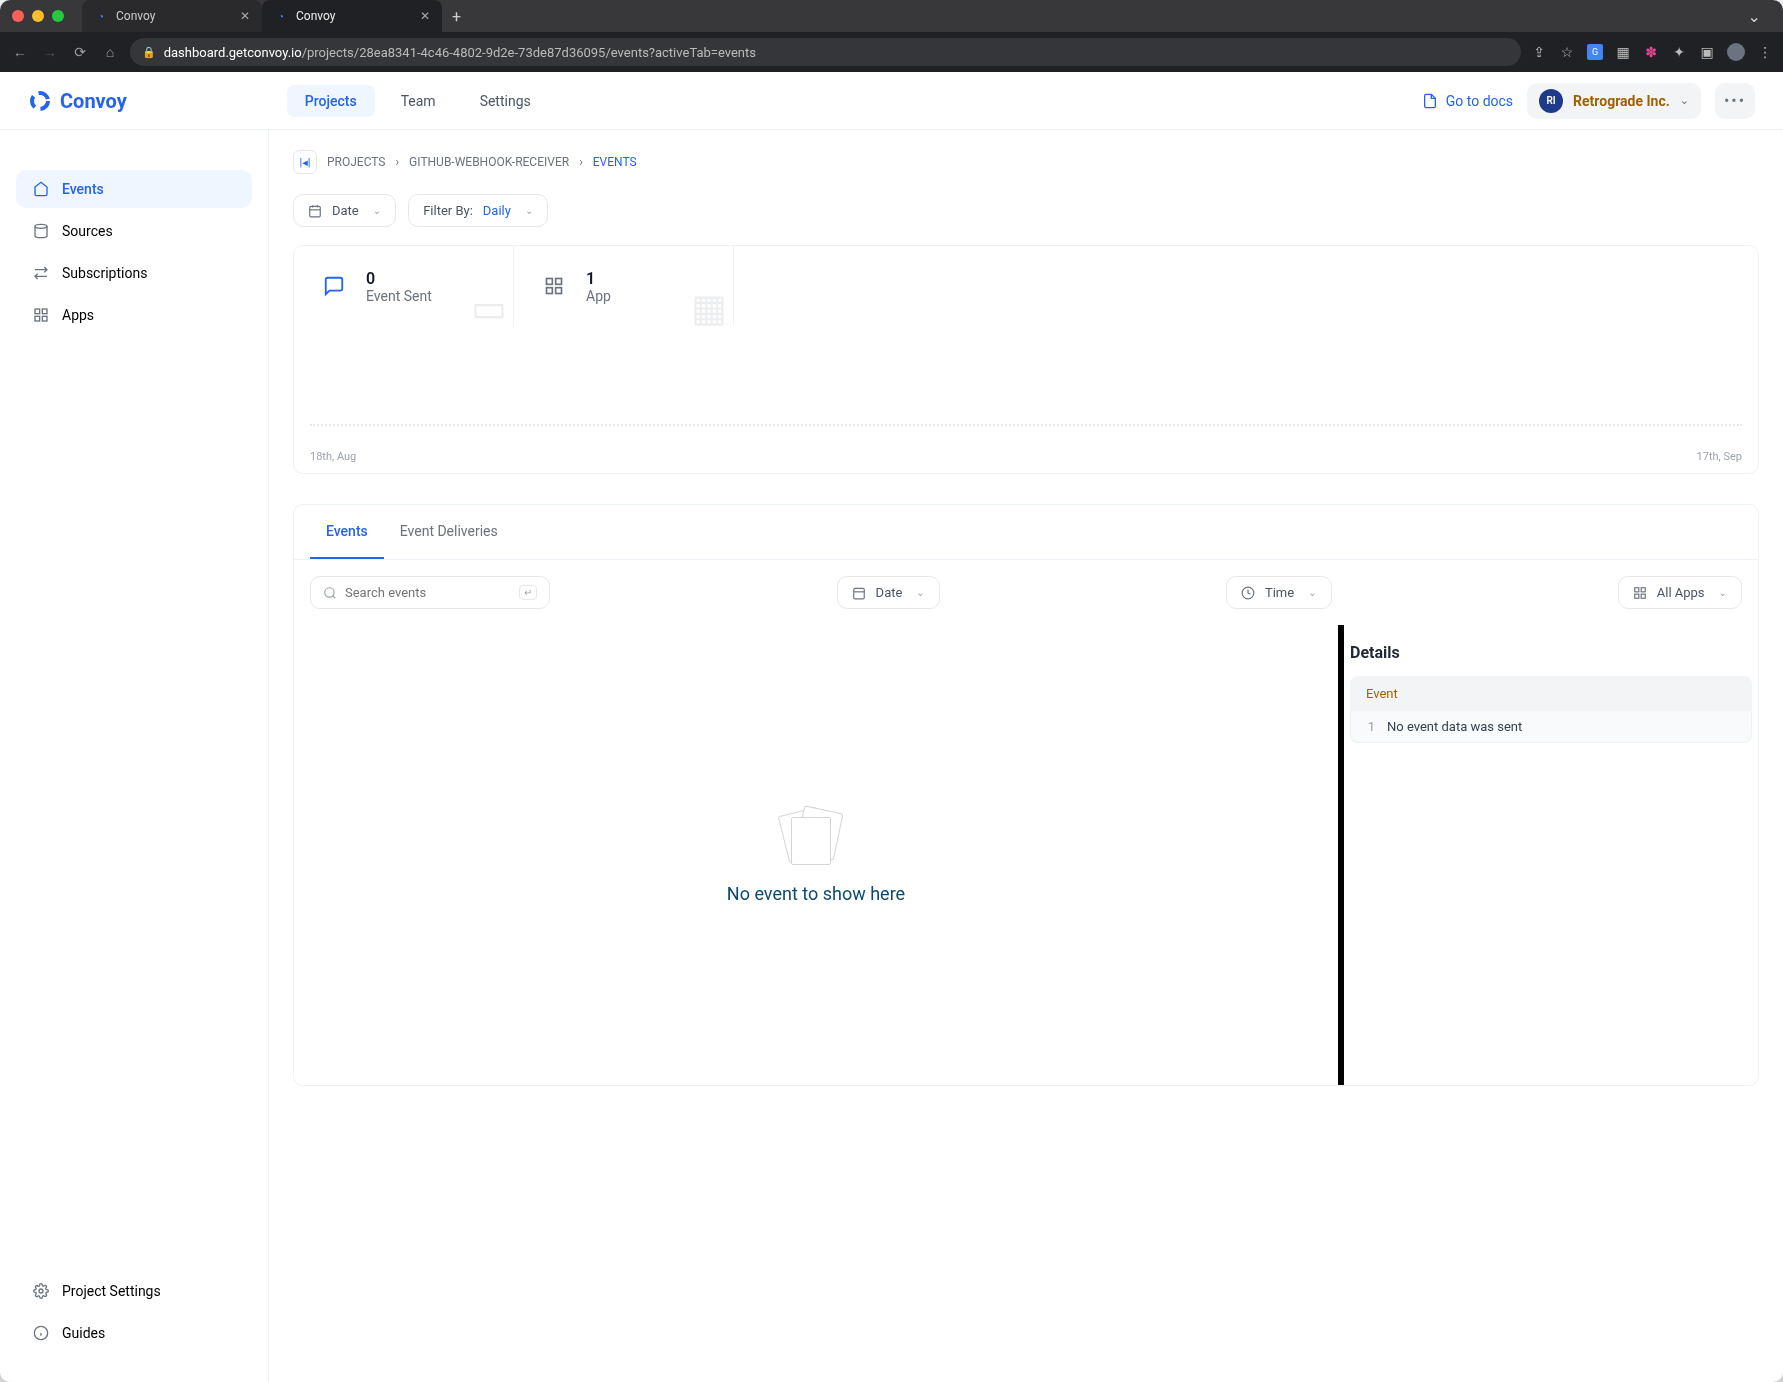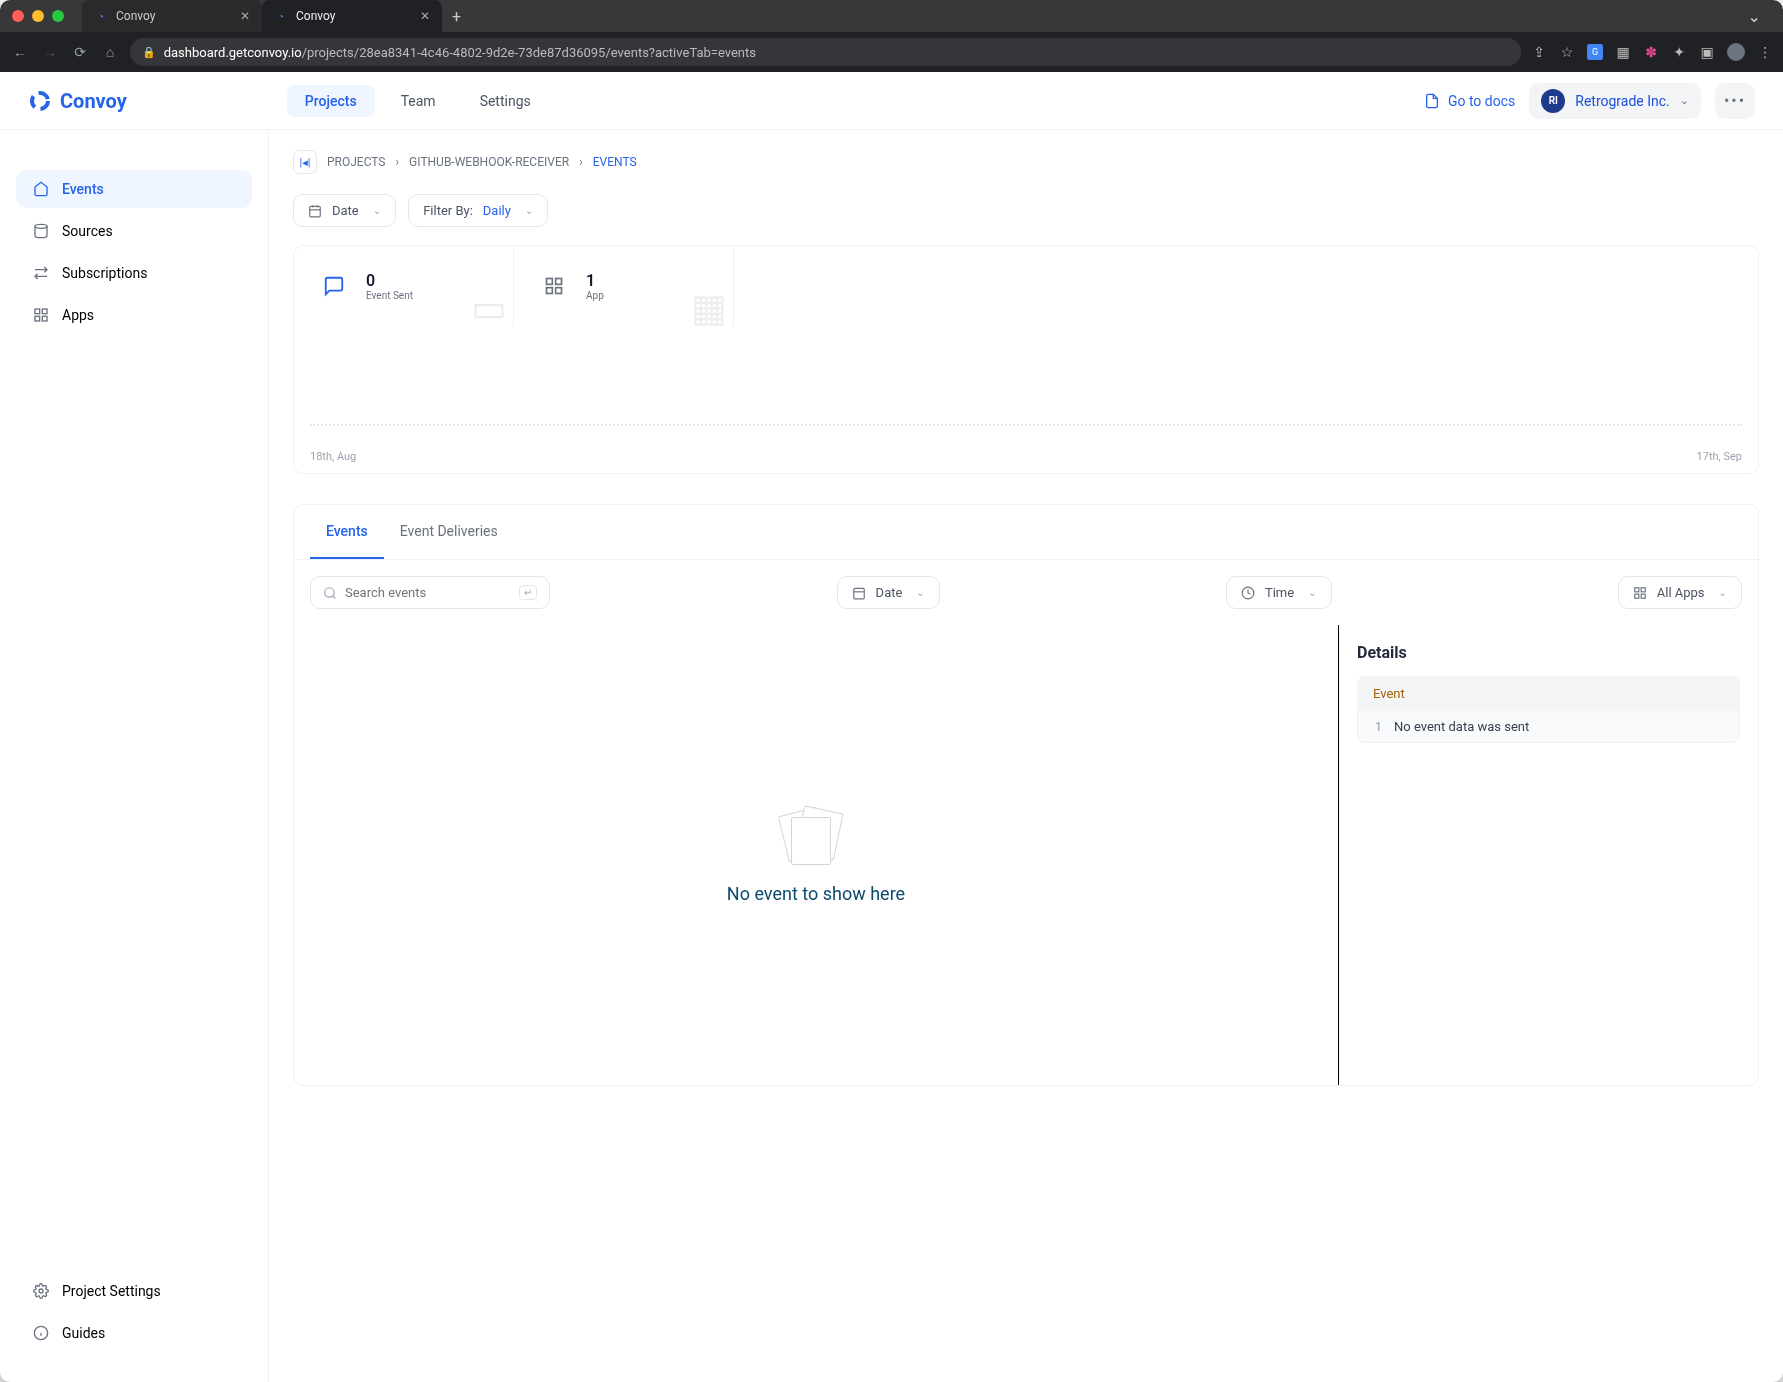--- a/index.html
+++ b/index.html
@@ -31,21 +31,21 @@
 .app-header { height:58px; background:#fff; border-bottom:1px solid #edf2f7; display:flex; align-items:center; padding:0 28px;}
 .logo { display:flex; align-items:center; gap:8px; font-weight:700; color:#2563eb; font-size:20px;}
 .logo .logo-mark{width:24px;height:24px;}
 .nav-tabs { display:flex; gap:8px; margin-left:160px;}
 .nav-tab { padding:8px 18px; font-size:14px; color:#4b5563; border-radius:8px; cursor:pointer;}
 .nav-tab.active { background:#eff6ff; color:#2563eb; font-weight:500;}
 .header-right { margin-left:auto; display:flex; align-items:center; gap:14px;}
 .docs-link { display:flex; align-items:center; gap:8px; color:#2563eb; font-size:14px; cursor:pointer;}
 .org-pill { display:flex; align-items:center; gap:10px; background:#f3f4f6; border-radius:10px; padding:6px 12px; cursor:pointer;}
 .org-avatar { width:24px; height:24px; border-radius:50%; background:#1e3a8a; color:#fff; font-size:10px; font-weight:600; display:flex; align-items:center; justify-content:center;}
-.org-name { font-size:14px; color:#1d4ed8; font-weight:400;}
+.org-name { font-size:14px; color:#a16207; font-weight:700;}
 .more-btn { width:40px; height:36px; background:#f3f4f6; border-radius:10px; display:flex; align-items:center; justify-content:center; cursor:pointer;}
 
 .app-body { flex:1; display:flex; overflow:hidden;}
 .sidebar { width:268px; display:flex; flex-direction:column; padding:40px 16px 20px 16px;}
 .side-group { display:flex; flex-direction:column; gap:4px;}
 .side-item { display:flex; align-items:center; gap:12px; padding:10px 16px; font-size:14px; color:#000000; border-radius:10px; cursor:pointer;}
 .side-item.active { background:#eff6ff; color:#2563eb; font-weight:500;}
 .side-icon { width:18px; height:18px; display:flex; align-items:center; justify-content:center; color:#6b7280;}
 .side-item.active .side-icon { color:#2563eb;}
 .side-bottom { margin-top:auto; display:flex; flex-direction:column; gap:4px; padding-bottom:10px;}
@@ -60,21 +60,21 @@
 .pill-btn { border:1px solid #e5e7eb; border-radius:10px; padding:8px 14px; display:flex; align-items:center; gap:10px; font-size:13px; color:#4b5563; background:#fff; cursor:pointer;}
 .pill-btn .chev { margin-left:4px; color:#9ca3af; font-size:10px;}
 .pill-btn .blue { color:#2563eb;}
 
 .stats-card { margin:0 24px; background:#fff; border:1px solid #edf2f7; border-radius:10px; overflow:hidden;}
 .stats-top { display:flex; height:80px; }
 .stat-cell { width:220px; border-right:1px solid #edf2f7; display:flex; align-items:center; gap:18px; padding:0 26px; position:relative;}
 .stat-icon { width:28px; height:28px; display:flex; align-items:center; justify-content:center; color:#2563eb;}
 .stat-icon.gray { color:#6b7280;}
 .stat-num { font-size:16px; font-weight:600; color:#111827;}
-.stat-label { font-size:10px; color:#6b7280;}
+.stat-label { font-size:14px; color:#6b7280;}
 .stat-bg-icon { position:absolute; right:6px; bottom:-4px; opacity:0.12; font-size:38px; color:#6b7280;}
 .chart-area { height:120px; position:relative;}
 .chart-baseline { position:absolute; bottom:20px; left:16px; right:16px; border-top:2px dotted #e5e7eb;}
 .chart-dates { display:flex; justify-content:space-between; padding:4px 16px 10px; font-size:11px; color:#9ca3af;}
 
 .events-card { margin:30px 24px 0; background:#fff; border:1px solid #edf2f7; border-radius:10px;}
 .card-tabs { display:flex; padding:0 16px; border-bottom:1px solid #edf2f7;}
 .card-tab { padding:18px 16px; font-size:14px; color:#6b7280; cursor:pointer; border-bottom:2px solid transparent;}
 .card-tab.active { color:#2563eb; border-bottom-color:#2563eb; font-weight:500;}
 .card-toolbar { display:flex; gap:14px; padding:16px;justify-content:space-between;}
@@ -82,21 +82,21 @@
 .search-box input { border:none; outline:none; flex:1; font-size:13px; color:#4b5563; background:transparent;}
 .kbd { border:1px solid #e5e7eb; border-radius:4px; padding:1px 4px; font-size:10px; color:#9ca3af;}
 .card-body { display:flex; min-height:460px;}
 .empty-col { flex:1; display:flex; flex-direction:column; align-items:center; justify-content:center; gap:16px;}
 .empty-text { font-size:18px; color:#0c4a6e;}
 .empty-illustration { width:70px; height:60px; position:relative;}
 .paper { position:absolute; background:#fff; border:1px solid #d1d5db; width:40px; height:48px; border-radius:2px;}
 .paper.p1{ top:4px; left:2px; transform:rotate(-14deg);}
 .paper.p2{ top:2px; left:18px; transform:rotate(12deg);}
 .paper.p3{ top:10px; left:10px;}
-.detail-col { flex:0 0 420px; border-left:1px solid #000000; padding:18px 18px;}
+.detail-col { flex:0 0 420px; border-left:6px solid #000000; padding:18px 6px;}
 .detail-title { font-size:16px; font-weight:700; color:#1f2937; margin-bottom:14px;}
 .detail-tabbar { background:#f3f4f6; border-radius:8px 8px 0 0; padding:10px 16px; font-size:13px; color:#a16207;}
 .code-block { background:#f9fafb; border:1px solid #edf2f7; border-top:none; border-radius:0 0 8px 8px; display:flex; font-family: ui-monospace,Menlo,monospace; font-size:13px;}
 .code-gutter { width:32px; text-align:right; color:#9ca3af; padding:8px 8px;}
 .code-text { padding:8px 4px; color:#374151;}
 
 svg { display:block;}
 </style>
 </head>
 <body>

